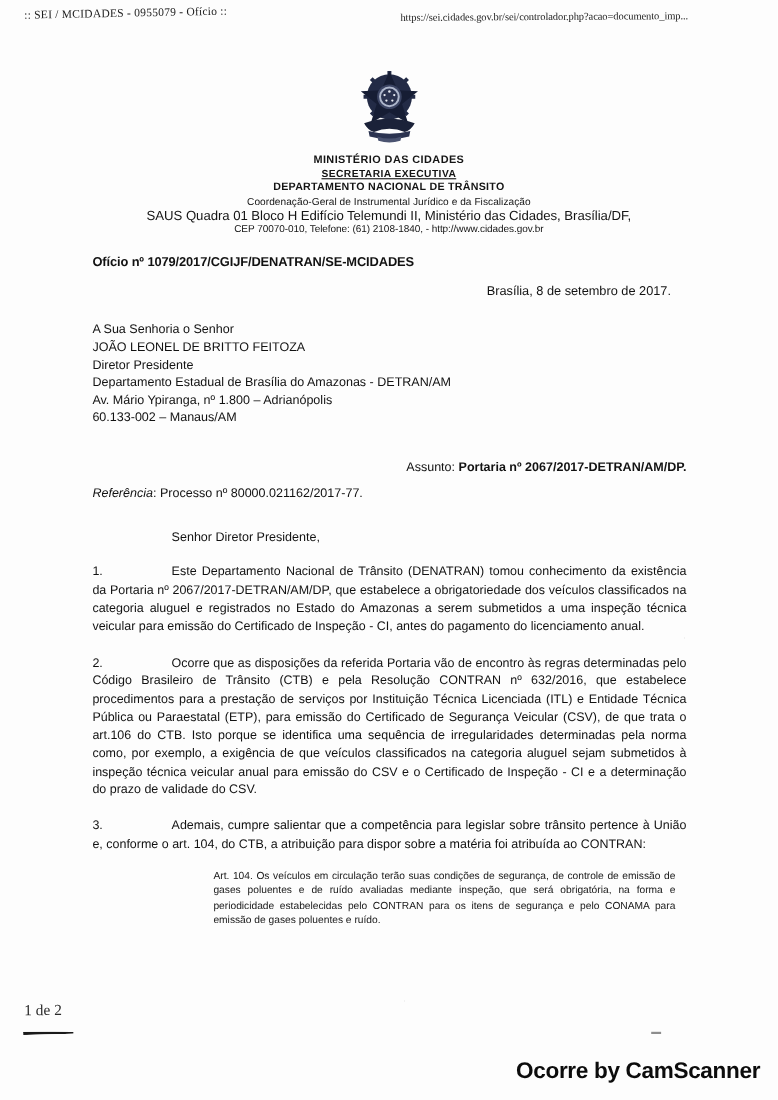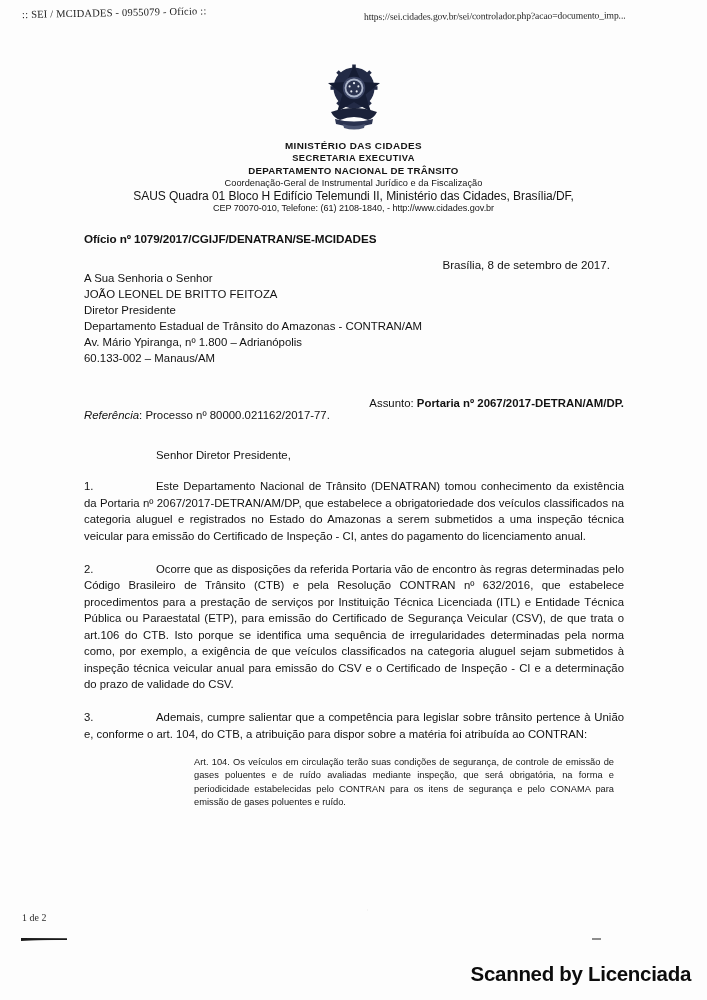--- a/index.html
+++ b/index.html
@@ -73,21 +73,21 @@
   }
   .lh-line {
     font-size: 9.6px;
     line-height: 12.4px;
     color: #141414;
     letter-spacing: .15px;
     white-space: nowrap;
   }
   .lh-line.bold { font-weight: bold; }
   .lh-line.l1 { font-size: 9.9px; letter-spacing: .4px; }
-  .lh-line.l2 { font-size: 9.3px; letter-spacing: .4px; }
+  .lh-line.l2 { font-size: 9.3px; letter-spacing: .4px; text-decoration: underline; }
   .lh-line.l3 { font-size: 9.7px; letter-spacing: .25px; }
   .lh-line.l4 { font-size: 9.2px; font-weight: normal; letter-spacing: .05px; }
   .lh-line.l5 { font-size: 12px; font-weight: normal; letter-spacing: -.05px; }
   .lh-line.l6 { font-size: 9.1px; font-weight: normal; letter-spacing: -.05px; }
 
   
   .doc-body {
     position: absolute;
     left: 84px;
     top: 232px;
@@ -104,33 +104,35 @@
   }
   .local-data {
     margin-top: 13px;
     text-align: right;
     font-size: 11.6px;
     padding-right: 14px;
     white-space: nowrap;
   }
 
   .addressee {
+    margin-top: 22px;
     line-height: 15.9px;
     font-size: 11.4px;
   }
   .addressee div { white-space: nowrap; }
 
   .assunto-block { margin-top: 31px; }
   .assunto {
     font-size: 11.4px;
     white-space: nowrap;
     text-align: right;
   }
   .assunto .val { font-weight: bold; }
   .referencia {
+    margin-top: 12px;
     font-size: 11.4px;
     white-space: nowrap;
   }
   .referencia .lbl { font-style: italic; }
 
   .saudacao {
     margin-top: 28px;
     margin-left: 72px;
     font-size: 11.4px;
   }
@@ -162,21 +164,21 @@
     text-align: justify;
     color: #171717;
   }
 
   
   .footer-page {
     position: absolute;
     left: 22px;
     top: 912px;
     font-family: "Liberation Serif", serif;
-    font-size: 10px;
+    font-size: 14px;
     color: #2a2a2a;
     transform: rotate(-0.6deg);
     transform-origin: left center;
   }
   .footer-rule {
     position: absolute;
     left: 21px;
     top: 938px;
     width: 46px;
     height: 3px;
@@ -276,21 +278,21 @@
   <div class="doc-body">
 
     <div class="oficio-num">Ofício nº 1079/2017/CGIJF/DENATRAN/SE-MCIDADES</div>
 
     <div class="local-data">Brasília, 8 de setembro de 2017.</div>
 
     <div class="addressee">
       <div>A Sua Senhoria o Senhor</div>
       <div>JOÃO LEONEL DE BRITTO FEITOZA</div>
       <div>Diretor Presidente</div>
-      <div>Departamento Estadual de Trânsito do Amazonas - CONTRAN/AM</div>
+      <div>Departamento Estadual de Brasília do Amazonas - DETRAN/AM</div>
       <div>Av. Mário Ypiranga, nº 1.800 – Adrianópolis</div>
       <div>60.133-002 – Manaus/AM</div>
     </div>
 
     <div class="assunto-block">
       <div class="assunto">
         <span class="lbl">Assunto:</span>
         <span class="val">Portaria nº 2067/2017-DETRAN/AM/DP.</span>
       </div>
       <div class="referencia">
@@ -315,16 +317,16 @@
       <span class="txt">Ademais, cumpre salientar que a competência para legislar sobre trânsito pertence à União e, conforme o art. 104, do CTB, a atribuição para dispor sobre a matéria foi atribuída ao CONTRAN:</span>
     </div>
 
     <div class="quote">Art. 104. Os veículos em circulação terão suas condições de segurança, de controle de emissão de gases poluentes e de ruído avaliadas mediante inspeção, que será obrigatória, na forma e periodicidade estabelecidas pelo CONTRAN para os itens de segurança e pelo CONAMA para emissão de gases poluentes e ruído.</div>
   </div>
 
   <div class="footer-page">1 de 2</div>
   <div class="footer-rule"></div>
   <div class="footer-tick"></div>
 
-  <div class="camscanner">Scanned by Licenciada</div>
+  <div class="camscanner">Ocorre by CamScanner</div>
 
   <div class="speckle"></div>
 </div>
 
 </body></html>

